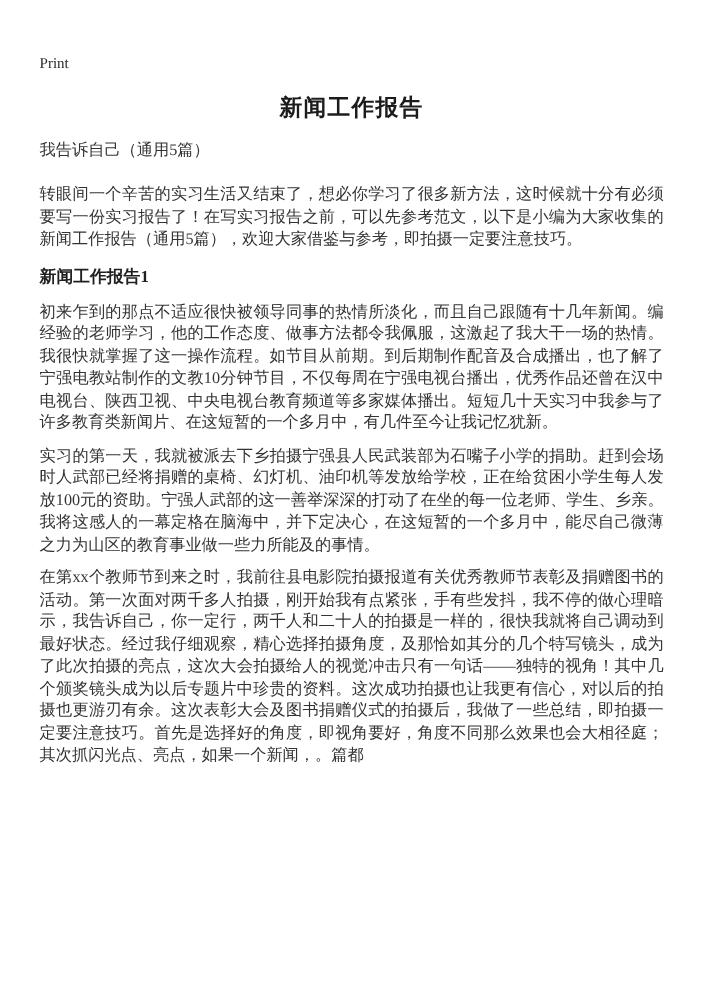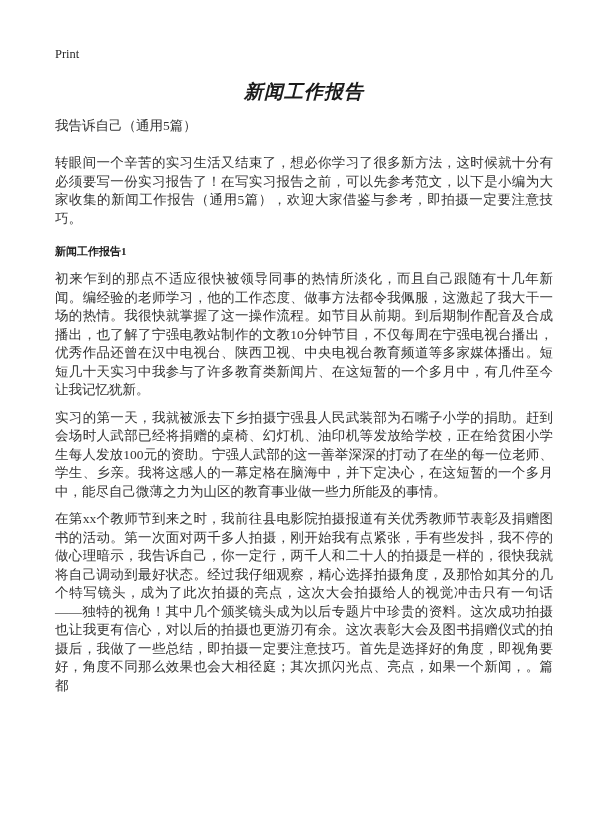--- a/index.html
+++ b/index.html
@@ -11,56 +11,55 @@
     width: 600px;
     height: 828px;
     overflow: hidden;
     font-family: "Liberation Serif", "DejaVu Serif", serif;
     color: #333333;
   }
   .page {
     box-sizing: border-box;
     width: 600px;
     min-height: 828px;
-    padding: 44px 47px 20px 55px;
+    padding: 44px 47px 20px 33px;
     background: #ffffff;
   }
   .print-link {
     display: inline-block;
     font-size: 12.5px;
     color: #2b2b2b;
     margin: 0 0 18px 0;
     cursor: pointer;
   }
   .doc-title {
     font-size: 19px;
     line-height: 24px;
     font-weight: bold;
     text-align: center;
     color: #1b1b1b;
     letter-spacing: 1px;
     margin: 0 0 13px 0;
-    font-style: italic;
   }
   .doc-subtitle {
     font-size: 13.5px;
     line-height: 18px;
     color: #333333;
     margin: 0 0 19px 0;
   }
   .para {
     font-size: 13.5px;
     line-height: 18.5px;
     color: #333333;
     text-align: justify;
     margin: 0 0 9px 0;
     word-break: break-all;
   }
   .section-heading {
-    font-size: 11px;
+    font-size: 14px;
     line-height: 18px;
     font-weight: bold;
     color: #1f1f1f;
     margin: 14px 0 10px 0;
   }
 </style>
 </head>
 <body>
 
 <div class="page">

